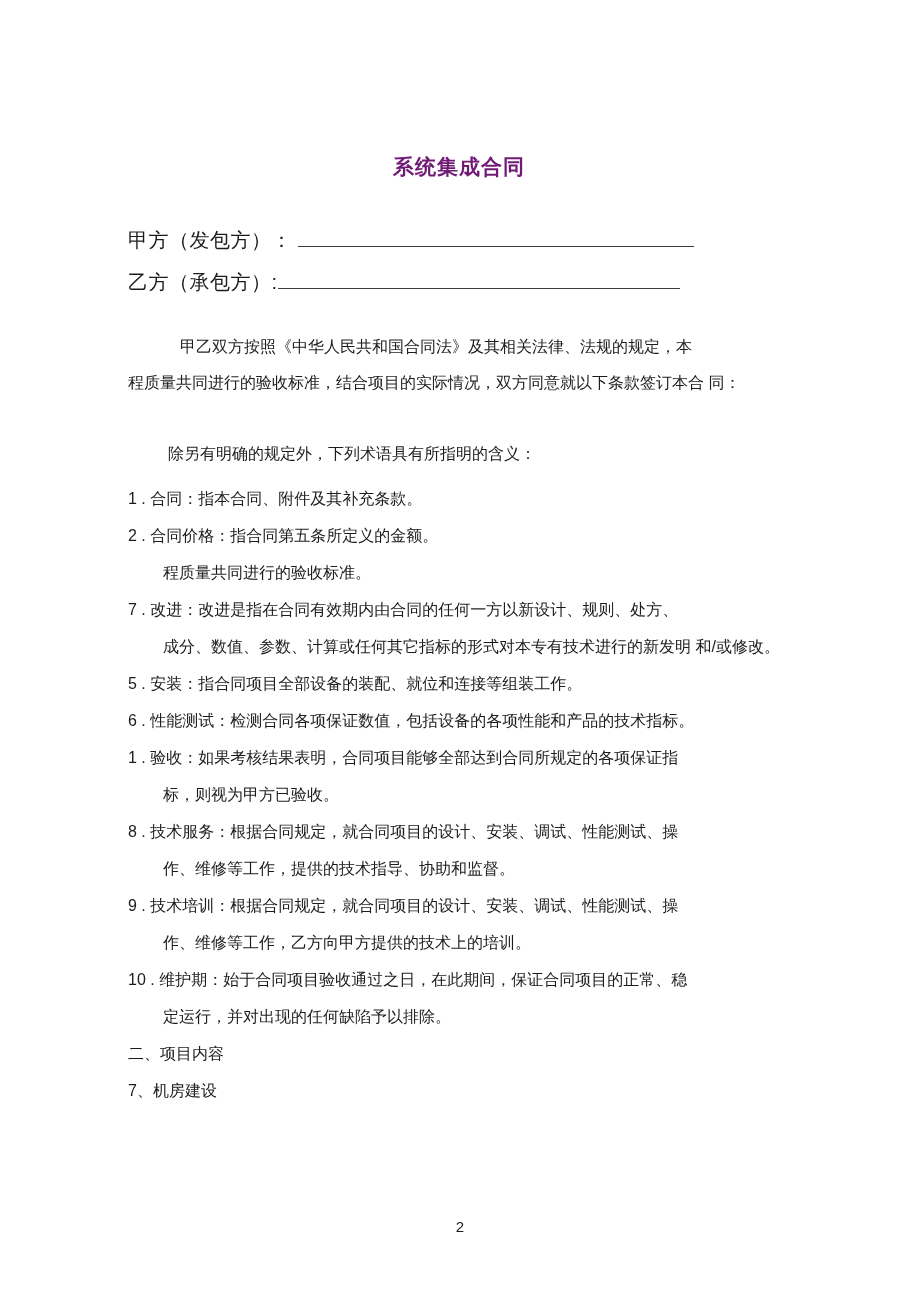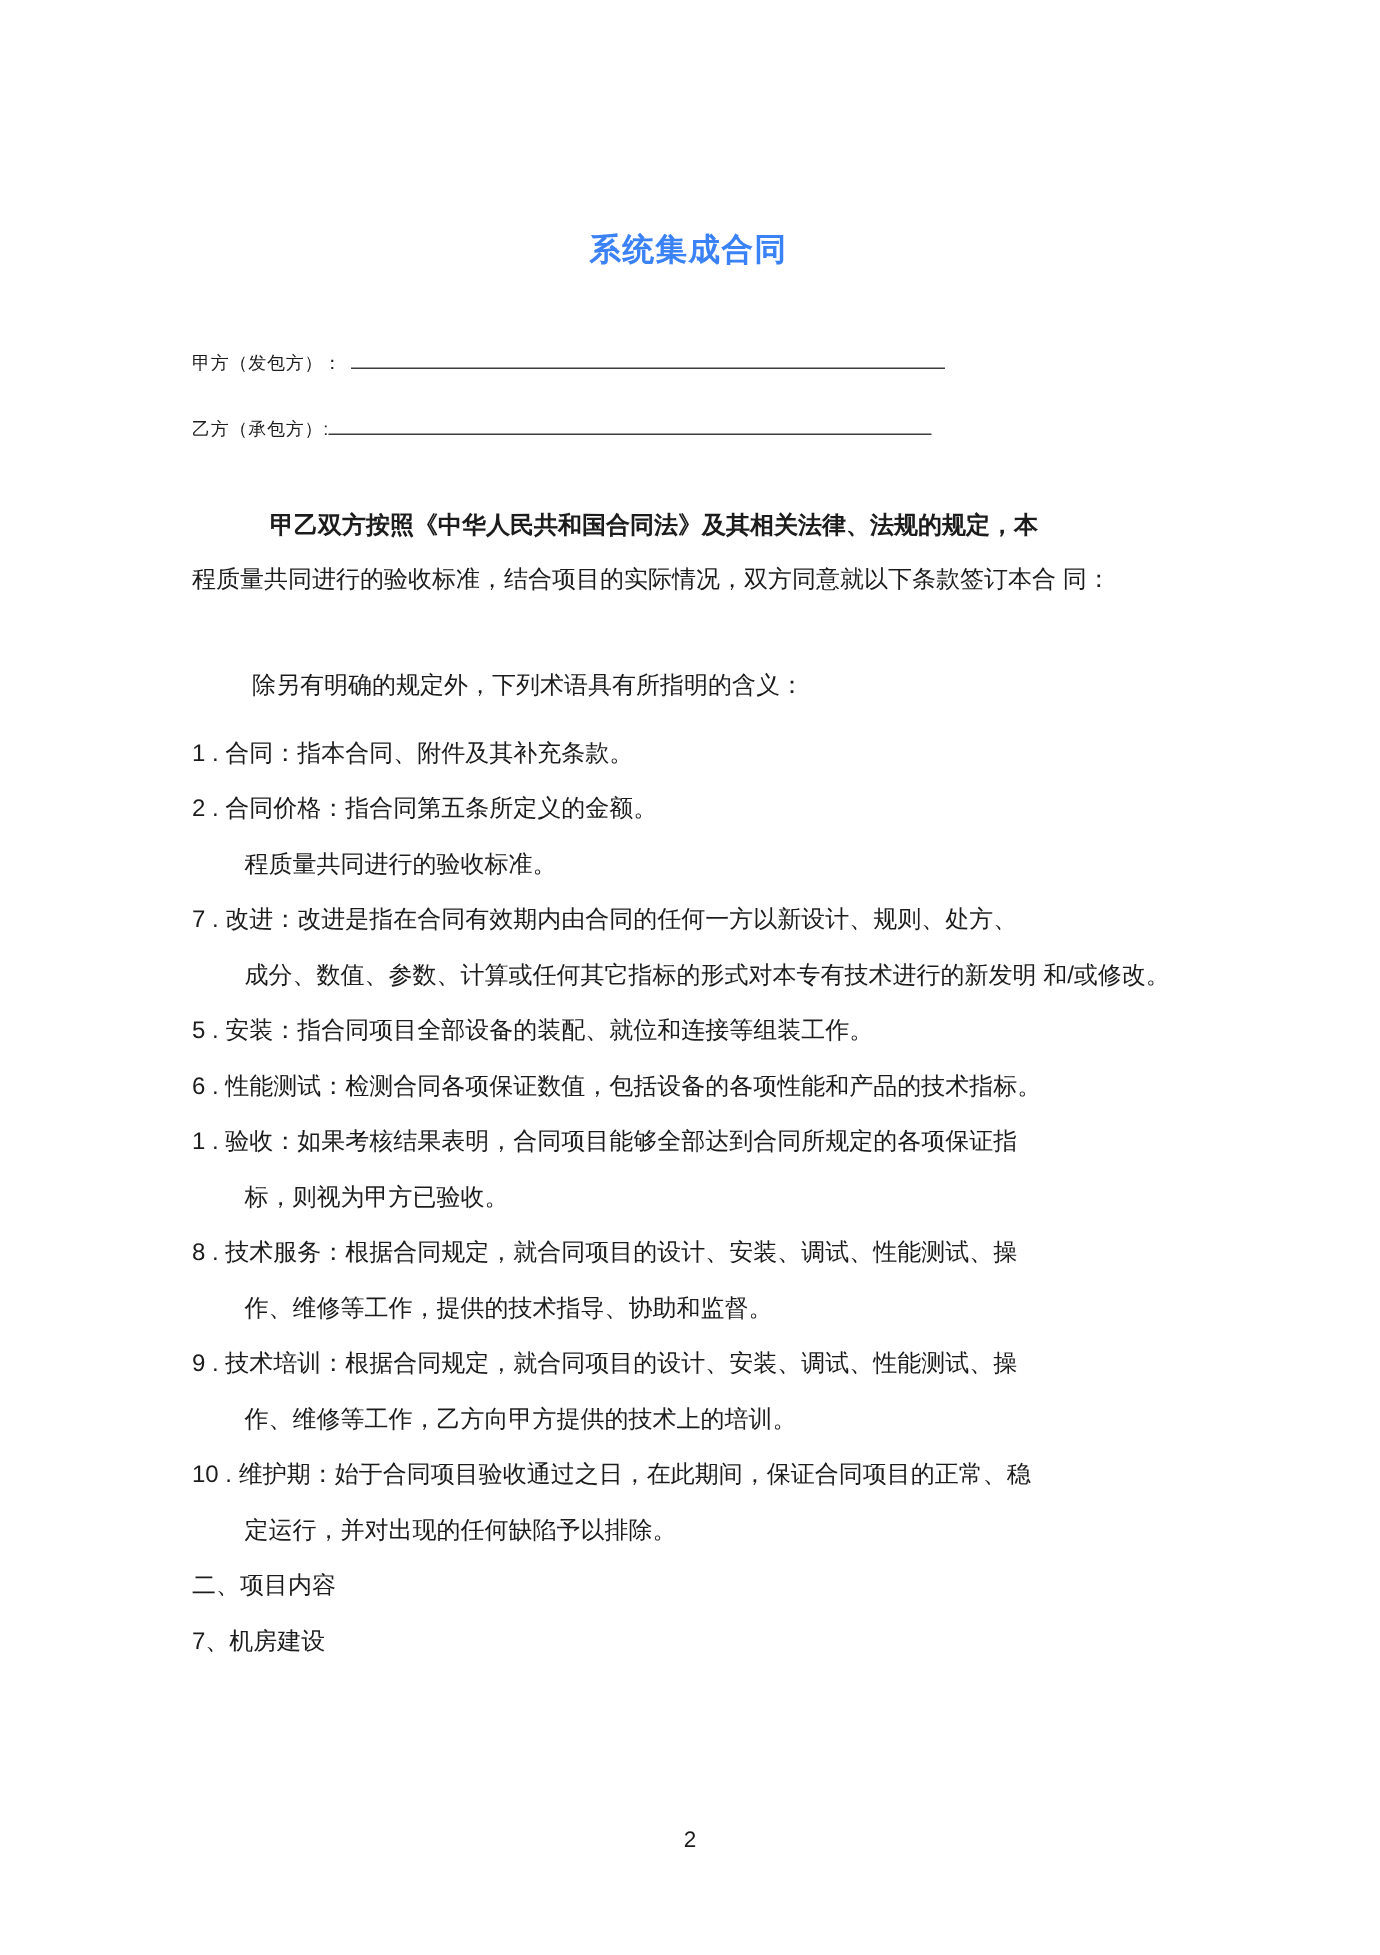--- a/index.html
+++ b/index.html
@@ -19,25 +19,25 @@
   .content {
     padding: 0 130px 0 128px;
   }
   .doc-title {
     margin-top: 152px;
     font-size: 21px;
     line-height: 30px;
     font-weight: bold;
     text-align: center;
     letter-spacing: 1px;
-    color: #3b82f6;
+    color: #701a75;
   }
   .parties {
     margin-top: 47px;
-    font-size: 12px;
+    font-size: 20px;
   }
   .party-row {
     line-height: 22px;
     white-space: nowrap;
   }
   .party-row + .party-row { margin-top: 20px; }
   .party-label { letter-spacing: 0.5px; }
   .blank-line {
     display: inline-block;
     height: 17px;
@@ -47,21 +47,21 @@
   .blank-a { width: 396px; margin-left: 6px; }
   .blank-b { width: 402px; }
   .intro {
     margin-top: 36px;
     font-size: 16px;
   }
   .intro-line {
     line-height: 36px;
     white-space: nowrap;
   }
-  .intro-line.first { padding-left: 52px; font-weight: bold; }
+  .intro-line.first { padding-left: 52px; }
   .body-lines {
     margin-top: 34px;
     font-size: 16px;
   }
   .body-line {
     line-height: 37px;
     white-space: nowrap;
   }
   .body-line.indent-para { padding-left: 40px; }
   .body-line.indent-hang { padding-left: 35px; }

